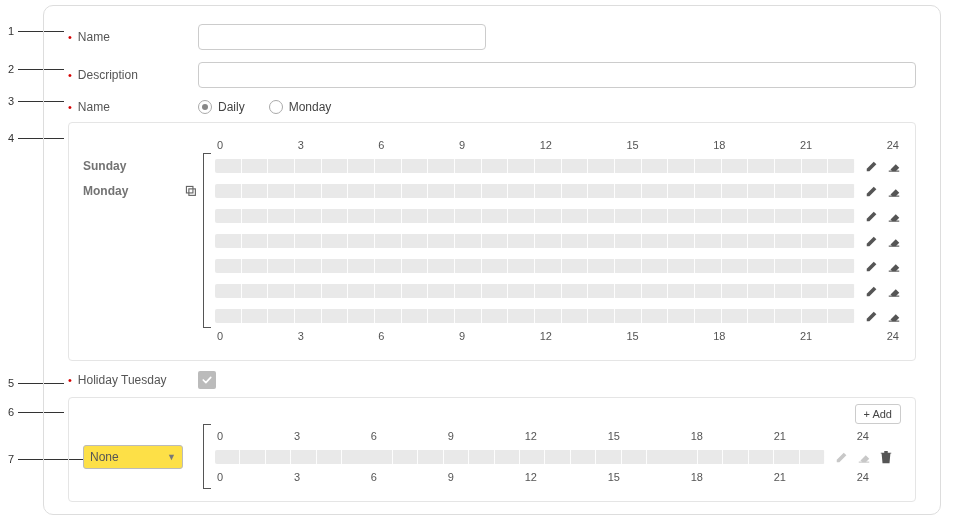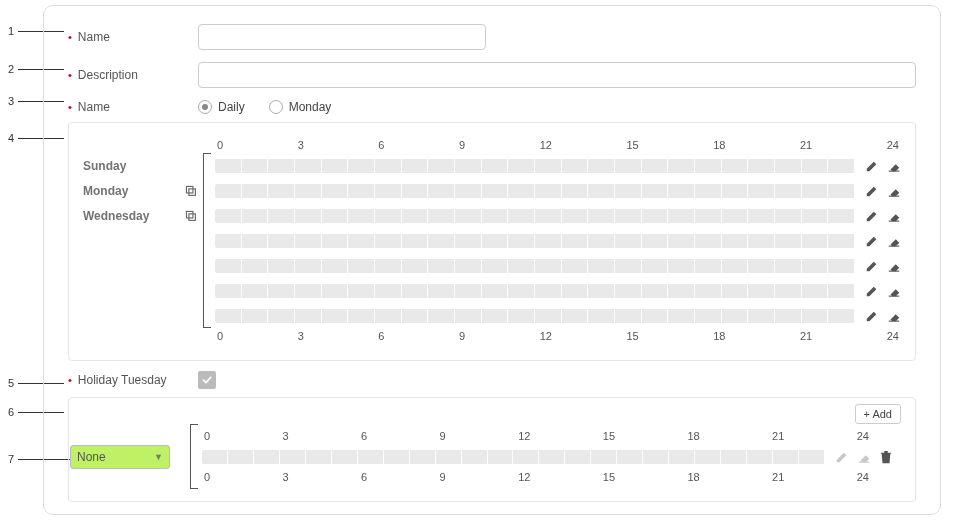--- a/index.html
+++ b/index.html
@@ -69,33 +69,33 @@
     width:8px; border-left:1px solid #555; border-top:1px solid #555; border-bottom:1px solid #555;
     margin-right:4px;
   }
   .holiday-row { margin-top:10px; display:flex; align-items:center; }
   .chk {
     width:18px; height:18px; background:#bbb; border-radius:2px; display:flex;
     align-items:center; justify-content:center; color:#fff; cursor:pointer;
   }
   .holiday-box {
     border:1px solid #e5e5e5; border-radius:4px;
-    padding: 10px 14px 12px 1px;
+    padding: 10px 14px 12px 14px;
     margin-top:8px; position:relative;
   }
   .add-btn {
     position:absolute; right:14px; top:6px;
     border:1px solid #ccc; border-radius:3px; background:#fff;
     font-size:11px; padding:3px 8px; cursor:pointer; color:#444;
   }
   .holiday-inner { display:flex; padding-top:16px;}
   .sel-col { width:120px; display:flex; align-items:center; }
   .sel {
     width:100px; height:24px; border:1px solid #bbb; border-radius:3px;
-    background:#bef264; display:flex; align-items:center; justify-content:space-between;
+    background:#fde047; display:flex; align-items:center; justify-content:space-between;
     padding:0 6px; cursor:pointer; color:#555;
   }
   .sel .caret { font-size:9px; color:#777; }
   .trash-col { width:30px; display:flex; align-items:center; justify-content:center;}
   
   .callouts { position:absolute; left:0; top:0; width:43px; height:520px; }
   .callout { position:absolute; left:2px; display:flex; align-items:center; }
   .cnum { width:12px; text-align:right; font-size:11px; color:#333; margin-right:4px;}
   .cline { height:1px; background:#333; }
   svg { display:block; }
@@ -170,29 +170,20 @@
   </div>
 
   <div class="sched-box">
     <div class="sched-inner">
       <div class="day-col" id="day-col">
           <div class="day-row">
             <span class="day-name">Sunday</span>
           </div>
           <div class="day-row">
             <span class="day-name">Monday</span>
-            <span class="copy-icon">
-              <svg viewBox="0 0 16 16" width="13" height="13">
-                <rect x="3" y="3" width="8" height="8" fill="none" stroke="currentColor" stroke-width="1.4"></rect>
-                <rect x="6" y="6" width="8" height="8" fill="none" stroke="currentColor" stroke-width="1.4"></rect>
-              </svg>
-            </span>
-          </div>
-          <div class="day-row">
-            <span class="day-name">Wednesday</span>
             <span class="copy-icon">
               <svg viewBox="0 0 16 16" width="13" height="13">
                 <rect x="3" y="3" width="8" height="8" fill="none" stroke="currentColor" stroke-width="1.4"></rect>
                 <rect x="6" y="6" width="8" height="8" fill="none" stroke="currentColor" stroke-width="1.4"></rect>
               </svg>
             </span>
           </div>
         </div>
       <div class="bracket" style="align-self:stretch; margin-top:20px; margin-bottom:20px;"></div>
       <div class="bars-col">

